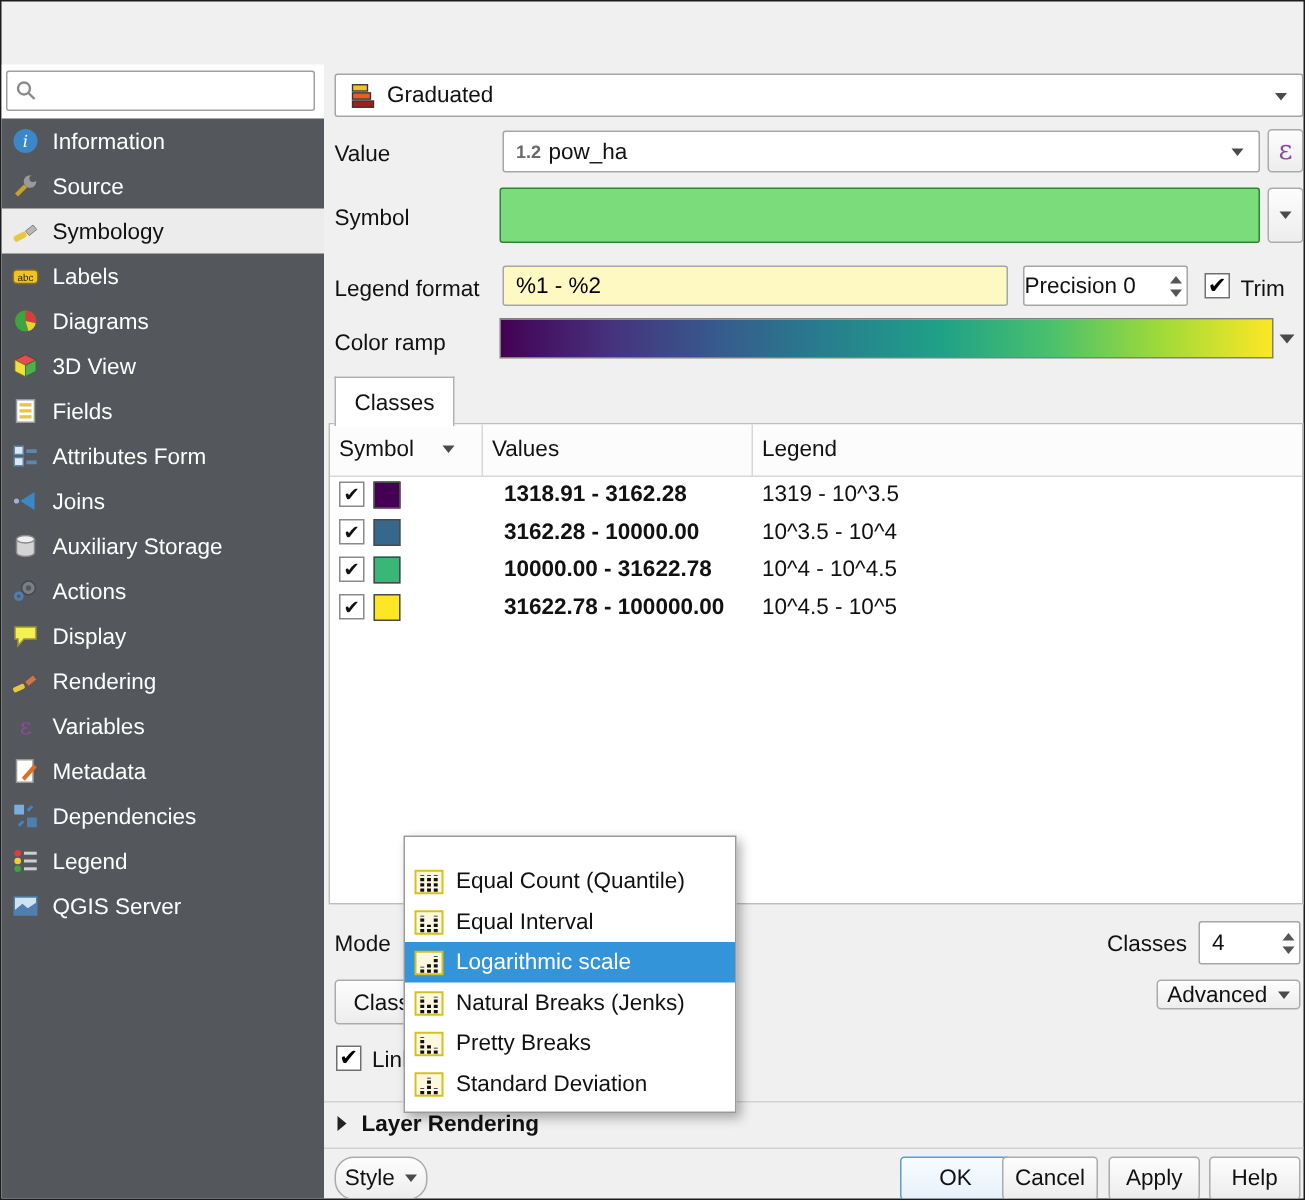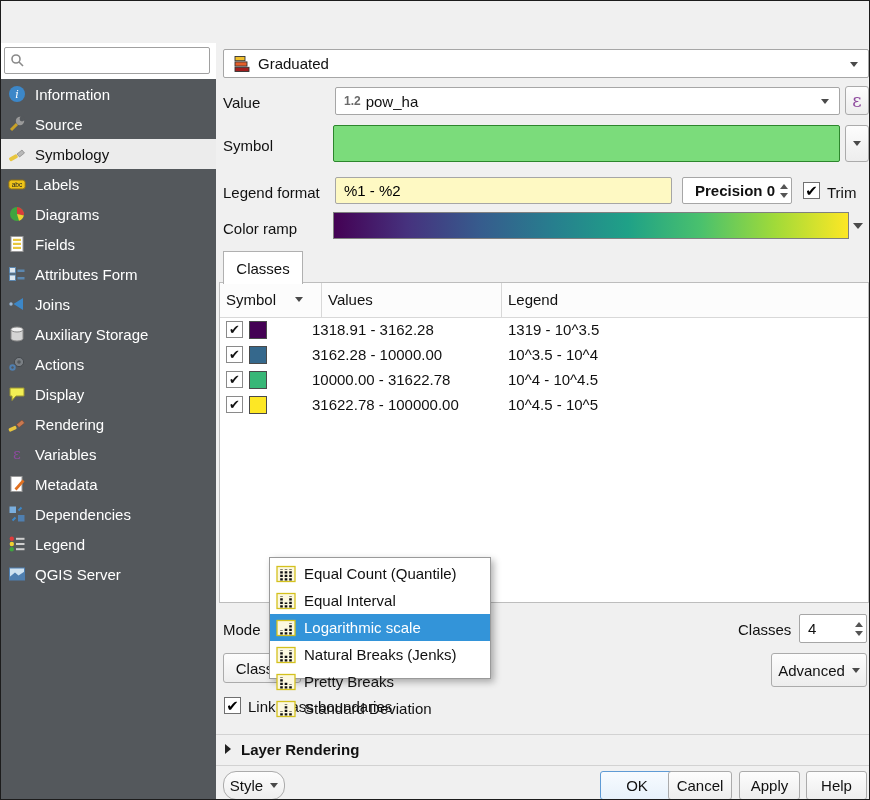--- a/index.html
+++ b/index.html
@@ -35,46 +35,46 @@
   
   .renderer-combo{left:222px;top:48px;width:646px;height:29px;}
   .combo-arrow{position:absolute;right:10px;top:12px;}
   .value-combo{left:334px;top:86px;width:505px;height:28px;}
   .field-num{font-size:12px;font-weight:bold;color:#6a6a6a;margin-right:5px;}
   .eps-btn{left:844px;top:85px;width:24px;height:29px;font-family:"DejaVu Serif",serif;font-size:18px;color:#8e4a9e;}
   .symbol-bar{position:absolute;left:332px;top:124px;width:507px;height:37px;border:1px solid #2d862d;border-radius:2px;}
   .symbol-dd{left:844px;top:124px;width:24px;height:37px;}
   .lf-input{position:absolute;left:334px;top:176px;width:337px;height:27px;border:1px solid #a6a6a6;border-radius:2px;background:#fef9c3;padding:0 8px;font:inherit;outline:none;}
   .prec-box{position:absolute;left:681px;top:176px;width:110px;height:27px;background:#fff;border:1px solid #a6a6a6;border-radius:2px;}
-  .prec-text{position:absolute;left:12px;top:4px;font-weight:bold;}
+  .prec-text{position:absolute;left:0;top:4px;}
   .ramp{position:absolute;left:332px;top:211px;width:516px;height:27px;border:1px solid #808080;}
   .ramp-arrow{position:absolute;left:852px;top:222px;border-left-width:5px;border-right-width:5px;border-top-width:6px;}
   
   .tab{position:absolute;display:flex;align-items:center;justify-content:center;border:1px solid #b0b0b0;}
   .tab.active{left:222px;top:250px;width:80px;height:33px;background:#fff;border-bottom:none;z-index:3;}
   .tab.inactive{left:302px;top:253px;width:113px;height:29px;background:#e3e3e3;z-index:1;}
   
   .ctable{position:absolute;left:218px;top:281px;width:650px;height:321px;background:#fff;border:1px solid #bdbdbd;z-index:1;}
   .thead{position:absolute;left:0;top:0;width:100%;height:35px;background:#fcfcfc;border-bottom:1px solid #d8d8d8;}
   .thead .colline{position:absolute;top:0;height:35px;border-left:1px solid #d8d8d8;}
   .th{position:absolute;top:8px;}
   .tbody{position:absolute;left:0;top:35px;width:100%;}
   .trow{position:relative;height:25px;}
   .row-check{position:absolute;left:6px;top:3px;width:17px;height:17px;background:#fff;border:1px solid #8a8a8a;display:flex;align-items:center;justify-content:center;font-weight:bold;font-size:13px;}
   .row-swatch{position:absolute;left:29px;top:3px;width:18px;height:18px;border:1px solid #4a4a4a;}
-  .row-values{position:absolute;left:92px;top:3px;white-space:nowrap;}
+  .row-values{position:absolute;left:116px;top:3px;white-space:nowrap;font-weight:bold;}
   .row-legend{position:absolute;left:288px;top:3px;white-space:nowrap;}
   
   .classes-spin{position:absolute;left:798px;top:613px;width:68px;height:29px;background:#fff;border:1px solid #a6a6a6;border-radius:2px;}
   .classes-val{position:absolute;left:8px;top:5px;}
   .classify-btn{left:222px;top:652px;width:78px;height:30px;}
-  .advanced-btn{left:770px;top:652px;width:96px;height:34px;}
+  .advanced-btn{left:770px;top:652px;width:96px;height:20px;}
   .link-check{left:223px;top:696px;}
   
-  .popup{position:absolute;left:268px;top:556px;width:222px;height:122px;background:#fff;border:1px solid #9a9a9a;box-shadow:3px 3px 7px rgba(0,0,0,.3);z-index:10;padding:2px 0;}
+  .popup{position:absolute;left:268px;top:556px;width:222px;height:185px;background:#fff;border:1px solid #9a9a9a;box-shadow:3px 3px 7px rgba(0,0,0,.3);z-index:10;padding:16px 0;}
   .mi{height:27px;display:flex;align-items:center;gap:8px;padding-left:6px;white-space:nowrap;cursor:default;}
   .mi.sel{background:#3394d9;color:#fff;}
   .mi-icon{width:20px;height:18px;flex:0 0 auto;}
   
   .divider{position:absolute;left:215px;width:655px;height:1px;background:#d2d2d2;}
   .lr-arrow{position:absolute;left:224px;top:743px;}
   .lr-lbl{position:absolute;left:240px;top:740px;font-weight:bold;}
   .style-btn{left:222px;top:770px;width:62px;height:29px;border-radius:13px;}
   .ok-btn{left:599px;top:770px;width:74px;height:29px;border-color:#5f9bd5;background:linear-gradient(#f7fbff,#e7f1fa);}
   .cancel-btn{left:667px;top:770px;width:64px;height:29px;}
@@ -137,20 +137,30 @@
       </div>
       <div class="sbitem">
         <span class="sbicon">
           <svg viewBox="0 0 18 18" width="18" height="18">
             <circle cx="9" cy="9" r="7" fill="#3fa43f"></circle>
             <path d="M9 9 L9 2 A7 7 0 0 1 15.8 10.5 Z" fill="#d93c3c"></path>
             <path d="M9 9 L15.8 10.5 A7 7 0 0 1 11 15.7 Z" fill="#f0d030"></path>
           </svg>
         </span>
         <span>Diagrams</span>
+      </div>
+      <div class="sbitem">
+        <span class="sbicon">
+          <svg viewBox="0 0 18 18" width="18" height="18">
+            <path d="M9 1.5 L16 5 L9 8.5 L2 5 Z" fill="#e05050" stroke="#7c2323" stroke-width="0.5"></path>
+            <path d="M2 5 L9 8.5 L9 16 L2 12.5 Z" fill="#f0e040" stroke="#8a7d1a" stroke-width="0.5"></path>
+            <path d="M16 5 L9 8.5 L9 16 L16 12.5 Z" fill="#50b050" stroke="#2a6b2a" stroke-width="0.5"></path>
+          </svg>
+        </span>
+        <span>3D View</span>
       </div>
       <div class="sbitem">
         <span class="sbicon">
           <svg viewBox="0 0 18 18" width="18" height="18">
             <rect x="3" y="1.5" width="12" height="15" fill="#fff" stroke="#999"></rect>
             <rect x="5" y="3.8" width="8" height="2.2" fill="#e8c63f"></rect>
             <rect x="5" y="7.8" width="8" height="2.2" fill="#e8c63f"></rect>
             <rect x="5" y="11.8" width="8" height="2.2" fill="#e8c63f"></rect>
           </svg>
         </span>

